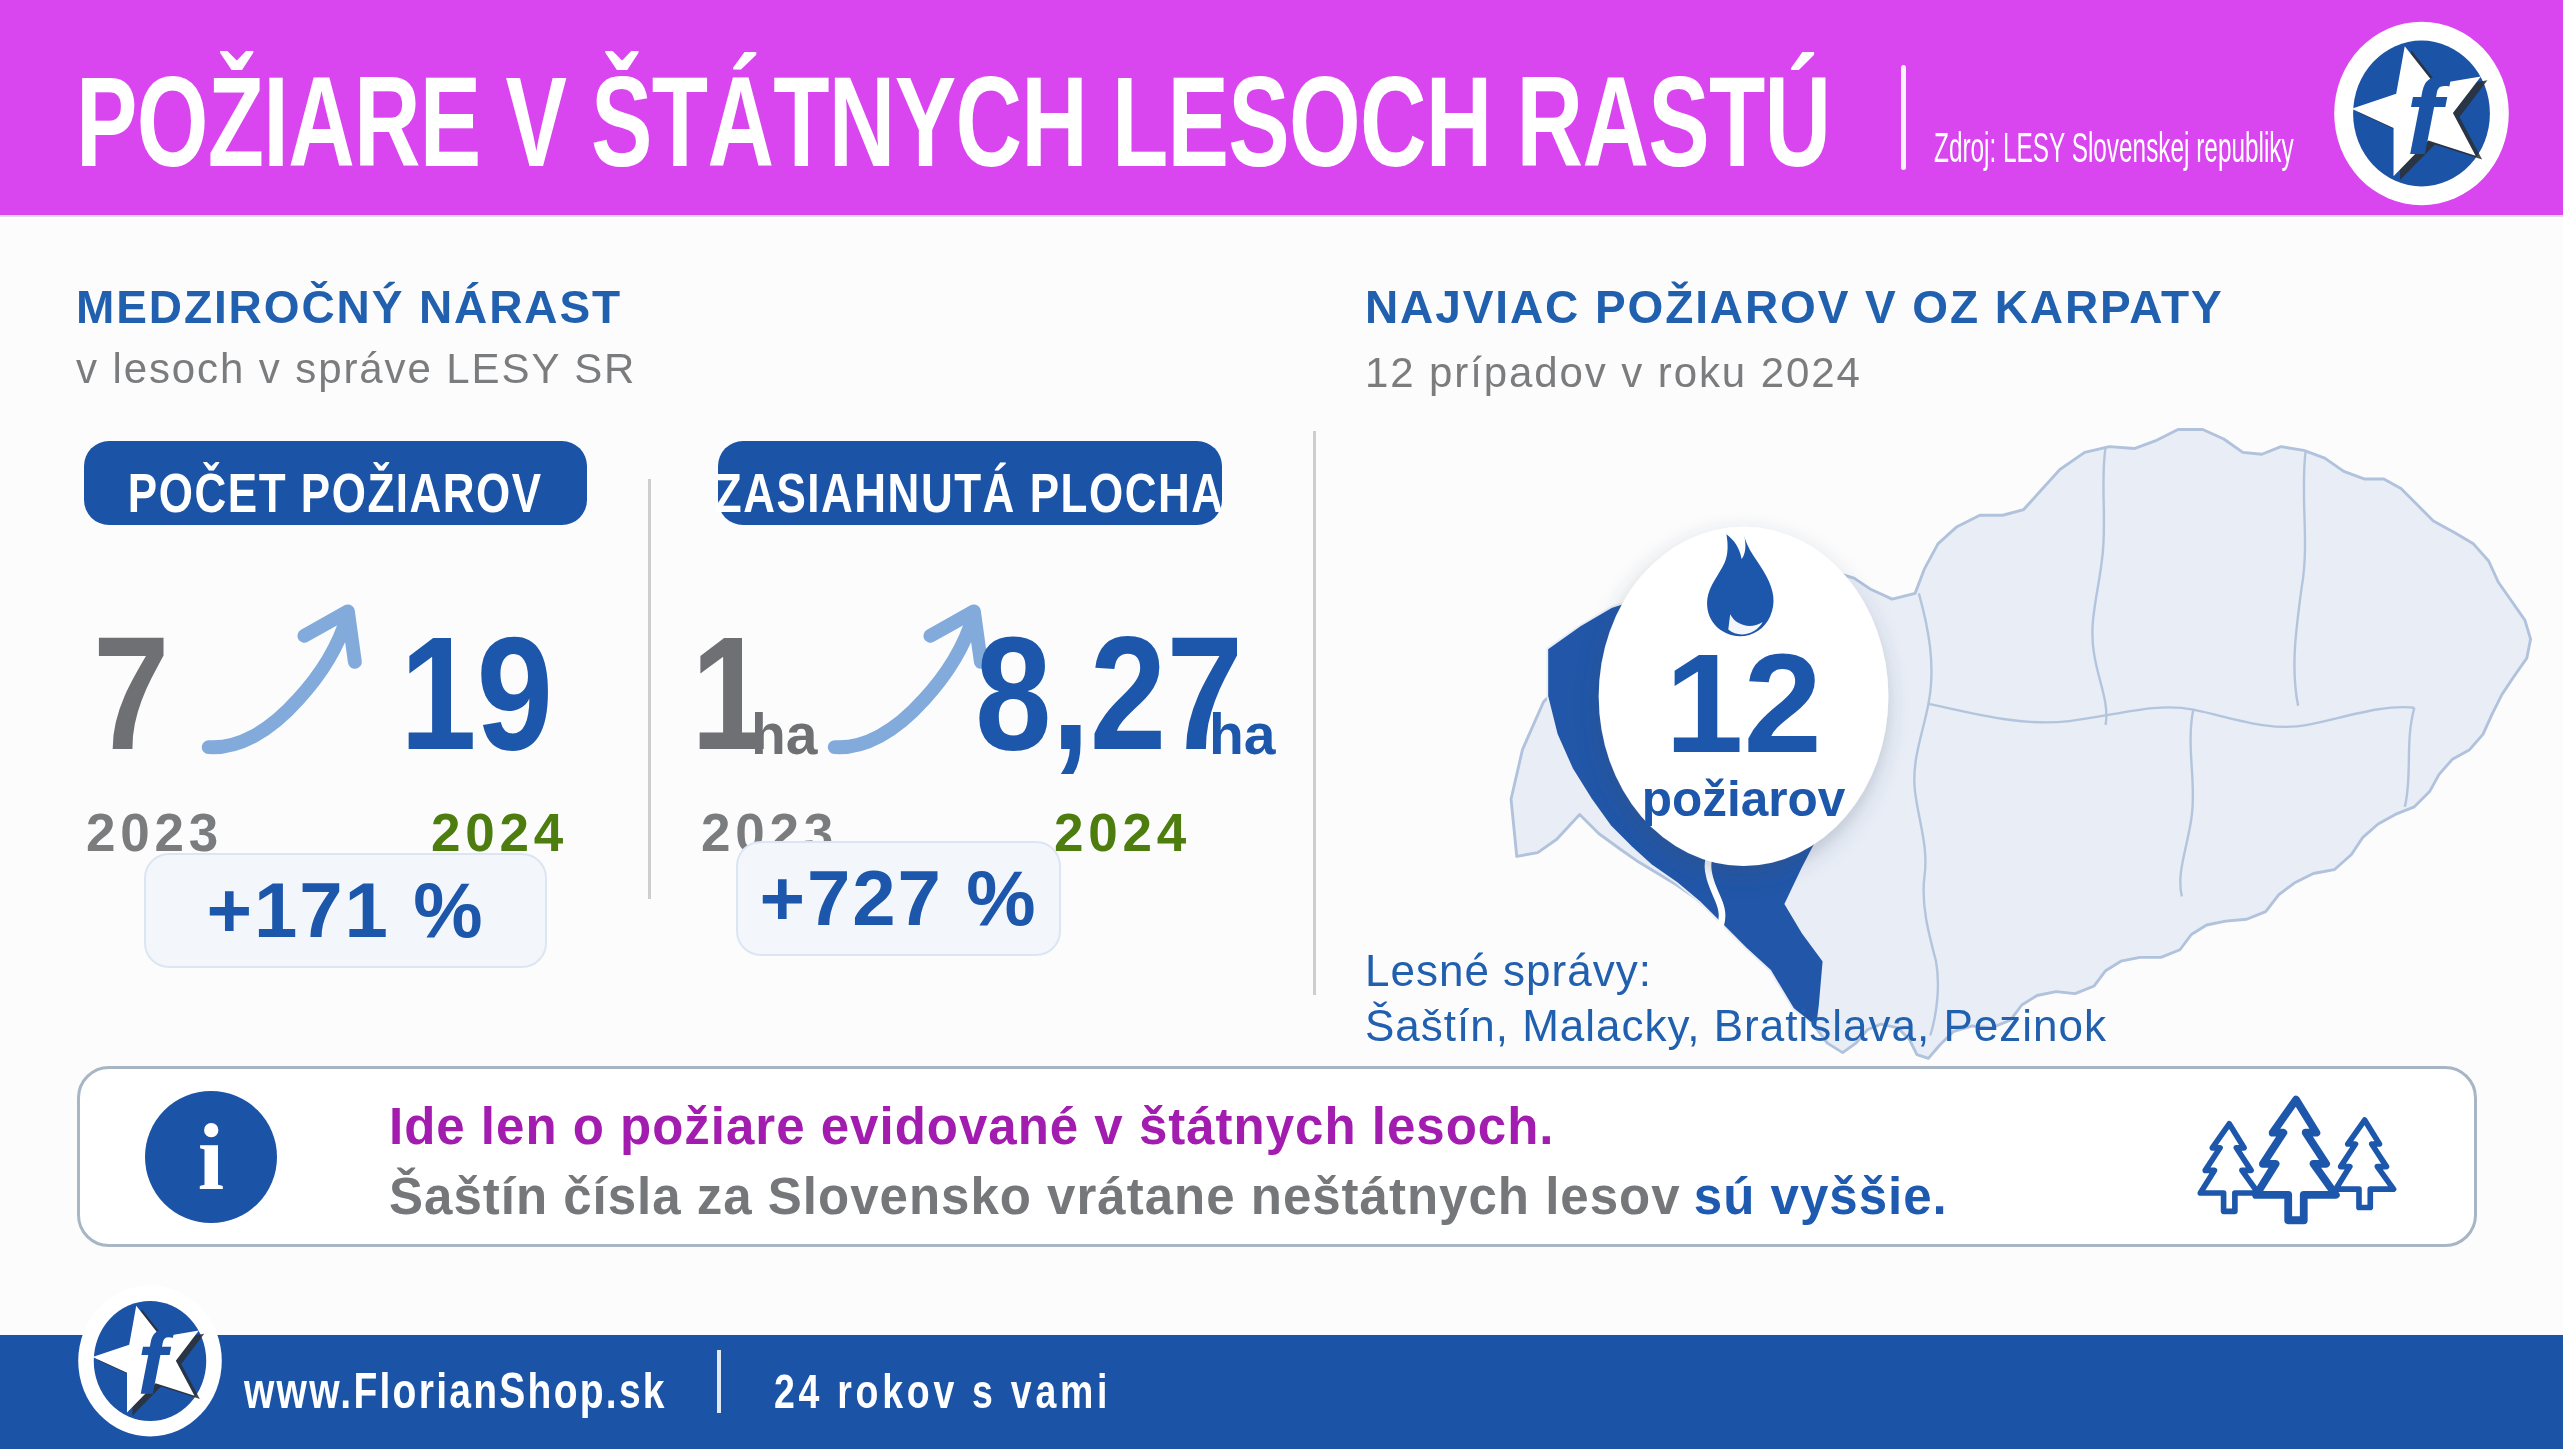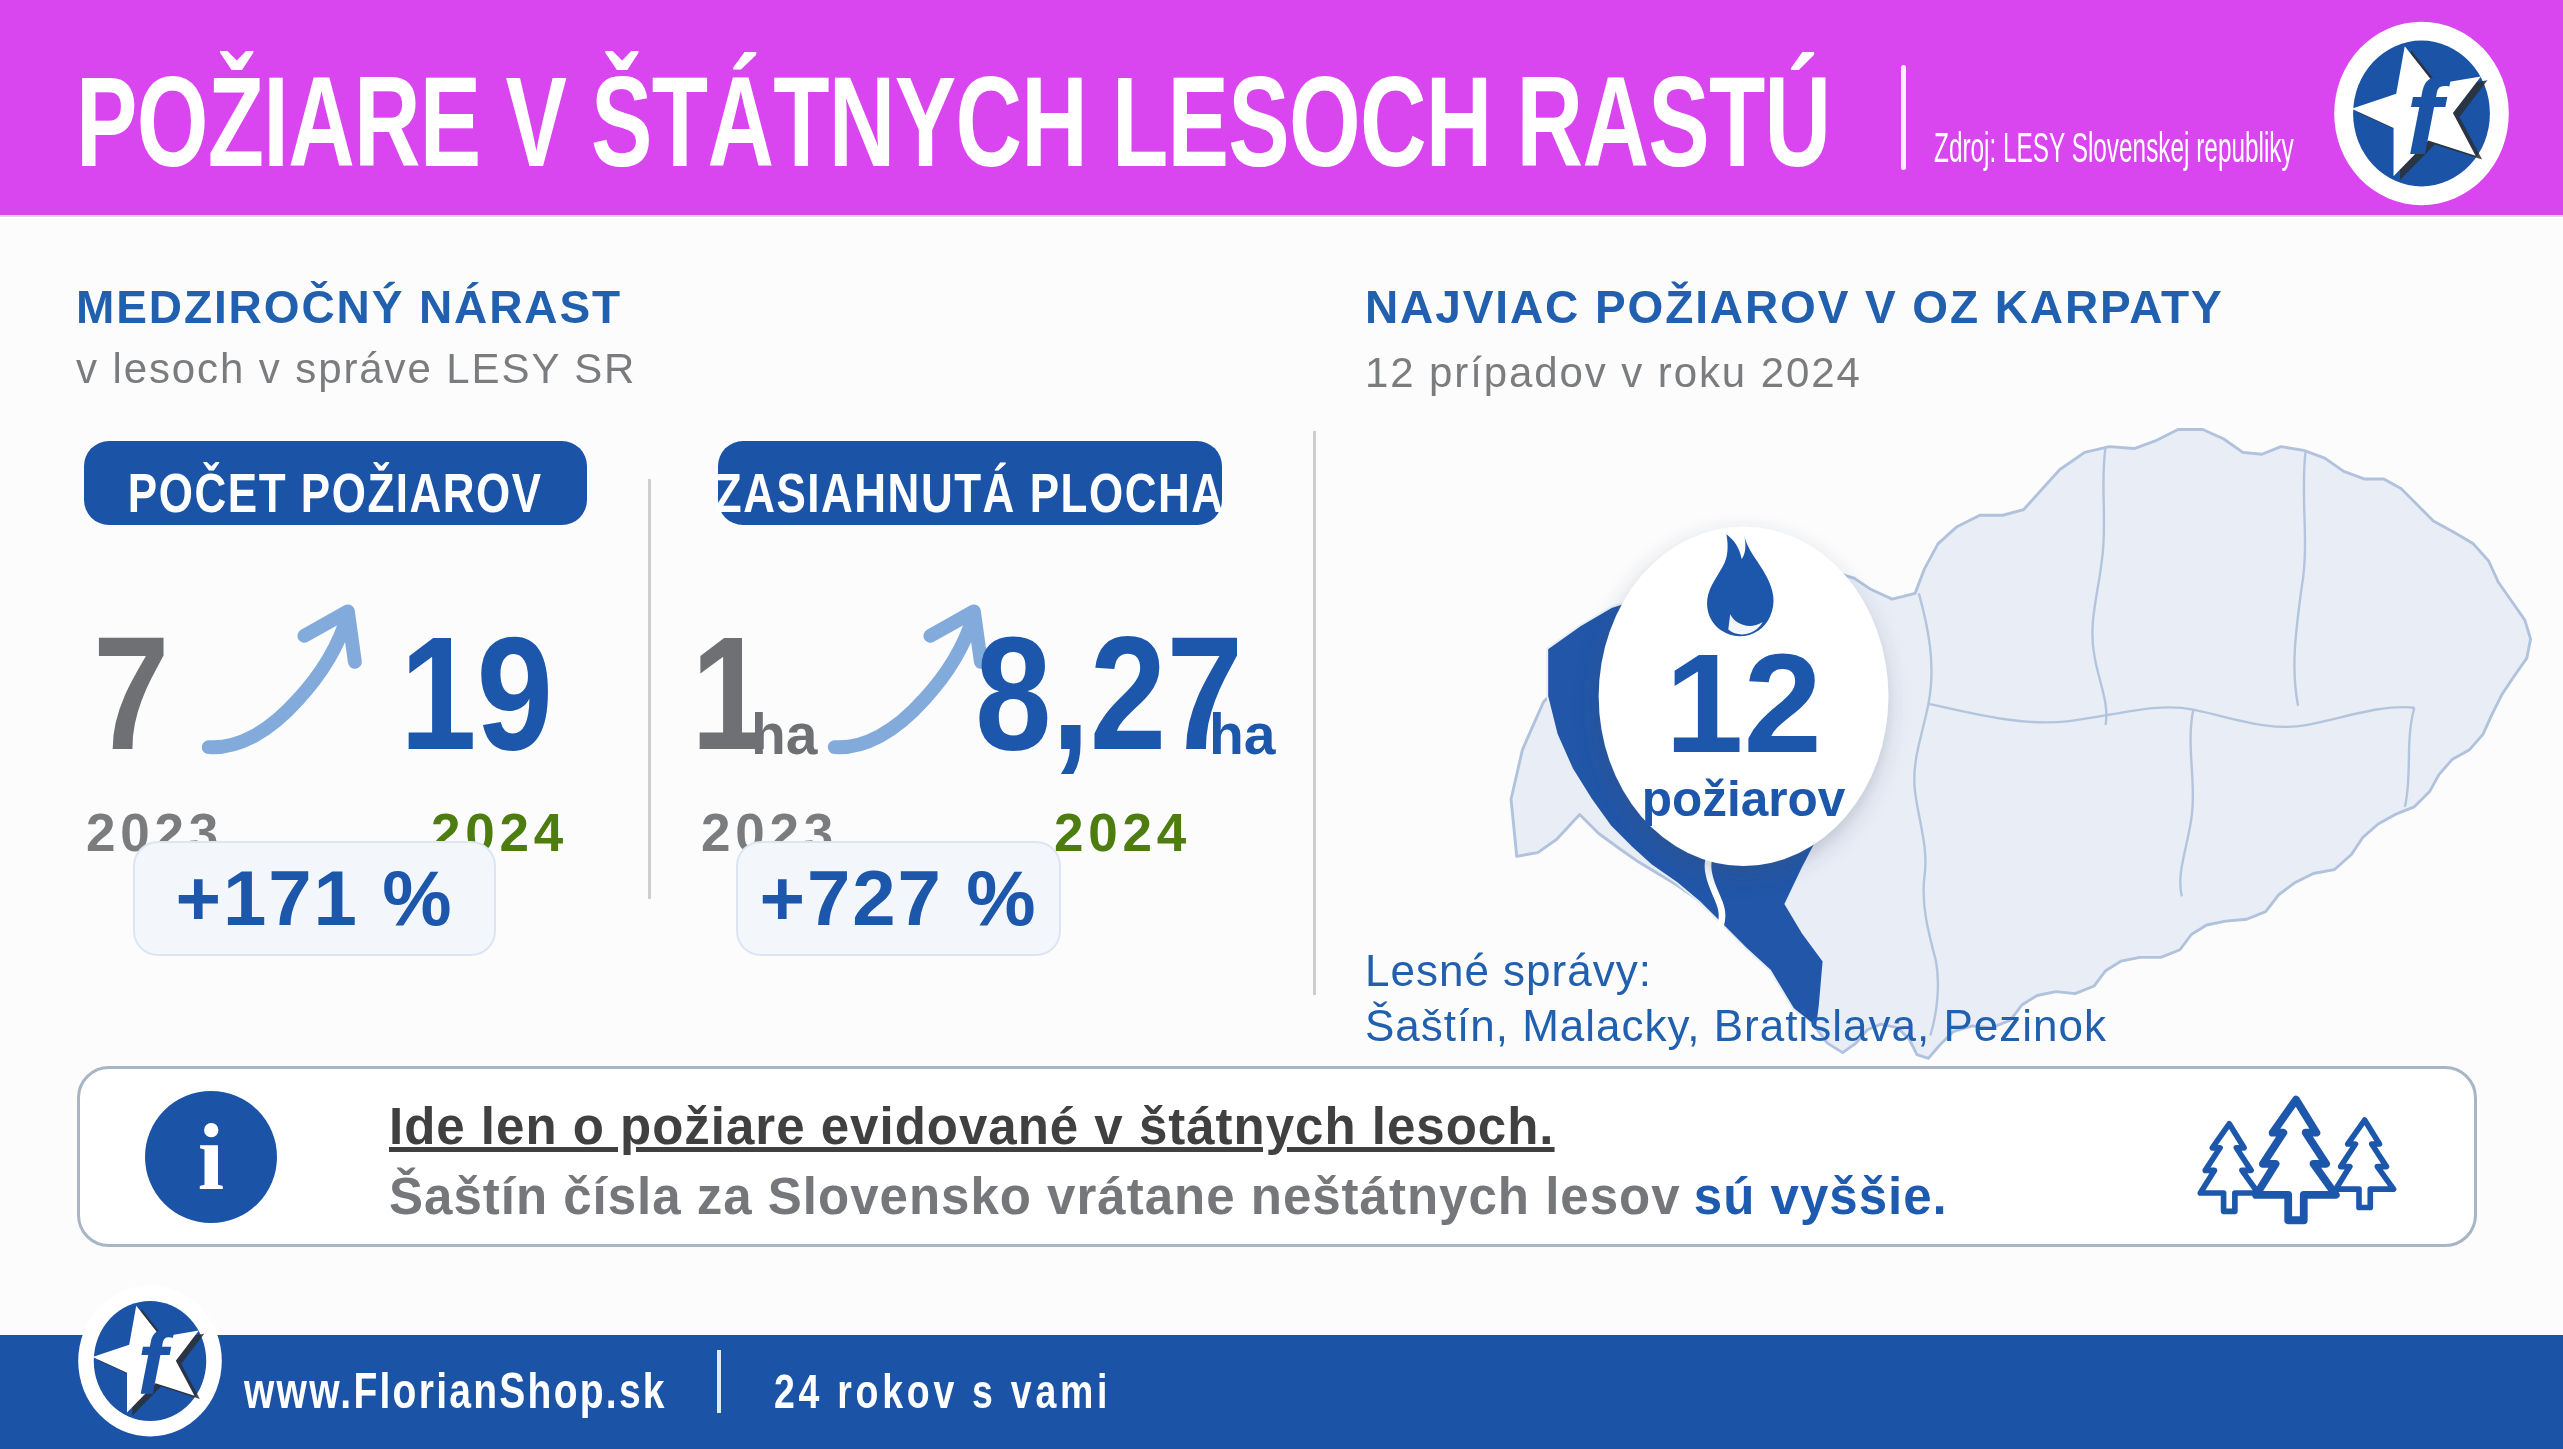--- a/index.html
+++ b/index.html
@@ -41,21 +41,21 @@
   
   .note-line { font-size:44px; font-weight:normal; color:#2160ae; letter-spacing:1px; white-space:nowrap; }
 
   
   .info-box { left:77px; top:1066px; width:2400px; height:181px; background:#ffffff;
               border:3.8px solid #a7b5c4; border-radius:32px; }
   .i-circle { left:145px; top:1091px; width:132px; height:132px; border-radius:50%;
               background:#1b53a7; display:flex; align-items:center; justify-content:center; }
   .i-circle span { font-family:"Liberation Serif", serif; font-weight:bold; font-size:95px;
                    color:#ffffff; line-height:1; }
-  .info-l1 { left:389px; top:1097px; font-size:51px; font-weight:bold; color:#404040; letter-spacing:1px;text-decoration:underline; }
+  .info-l1 { left:389px; top:1097px; font-size:51px; font-weight:bold; color:#a21caf; letter-spacing:1px; }
   .info-l2 { left:389px; top:1167px; font-size:51px; font-weight:bold; letter-spacing:1px; white-space:nowrap; }
   .info-l2 .gray-part { color:#76777a; }
   .info-l2 .blue-part { color:#1e5bb0; margin-left:13.3px; }
 
   
   .bottom-bar { position:absolute; left:0; top:1335px; width:2563px; height:114px; background:#1b53a7; }
   .footer-site { left:244px; top:1362px; font-size:50px; font-weight:bold; color:#ffffff;
                  letter-spacing:2.9px; transform:scaleX(0.78); }
   .footer-sep { left:717px; top:1350px; width:3.8px; height:63px; background:#ffffff; opacity:.88; }
   .footer-tagline { left:774px; top:1364px; font-size:48px; font-weight:bold; color:#ffffff;
@@ -99,21 +99,21 @@
       <span>POČET POŽIAROV</span>
     </div>
     <span class="abs big-num num-gray" style="left:93px;">7</span>
     <svg class="abs" style="left:200px; top:570px;" width="174" height="189" viewBox="0 0 100 105">
       <path d="M5,100 C22,101 40,91 56,73 C70,58 80,41 85,24" fill="none" stroke="#82abdc" stroke-width="8" stroke-linecap="round"></path>
       <path d="M85,22 L60,36 M85,22 L89,51" fill="none" stroke="#82abdc" stroke-width="8" stroke-linecap="round"></path>
     </svg>
     <span class="abs big-num num-blue" style="left:400px;">19</span>
     <span class="abs year year-gray" style="left:86px;">2023</span>
     <span class="abs year year-blue" style="left:431px;">2024</span>
-    <div class="abs pct-badge" style="left:133px; width:363px;">
+    <div class="abs pct-badge" style="left:144px; width:403px;margin-top:12px;">
       <span>+171 %</span>
     </div>
 
     <div class="abs v-divider" style="left:648px; top:479px; height:420px;"></div>
 
     <div class="abs pill" style="left:718px; width:504px;">
       <span>ZASIAHNUTÁ PLOCHA</span>
     </div>
     <span class="abs big-num num-gray" style="left:691px;">1</span>
     <span class="abs unit num-gray" style="left:751px;">ha</span>

